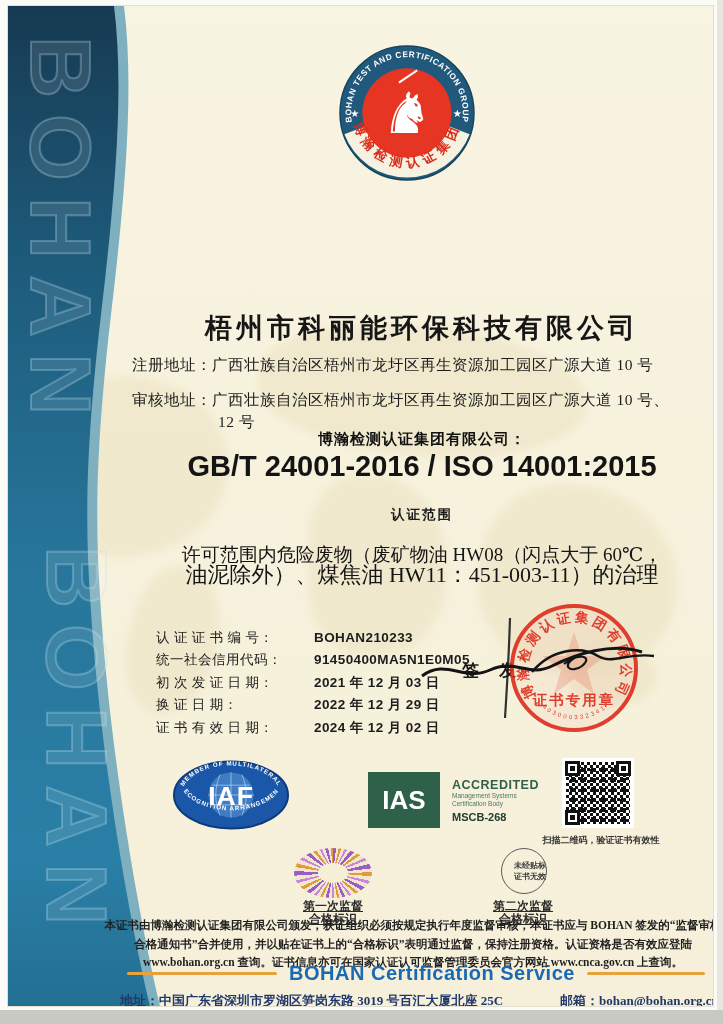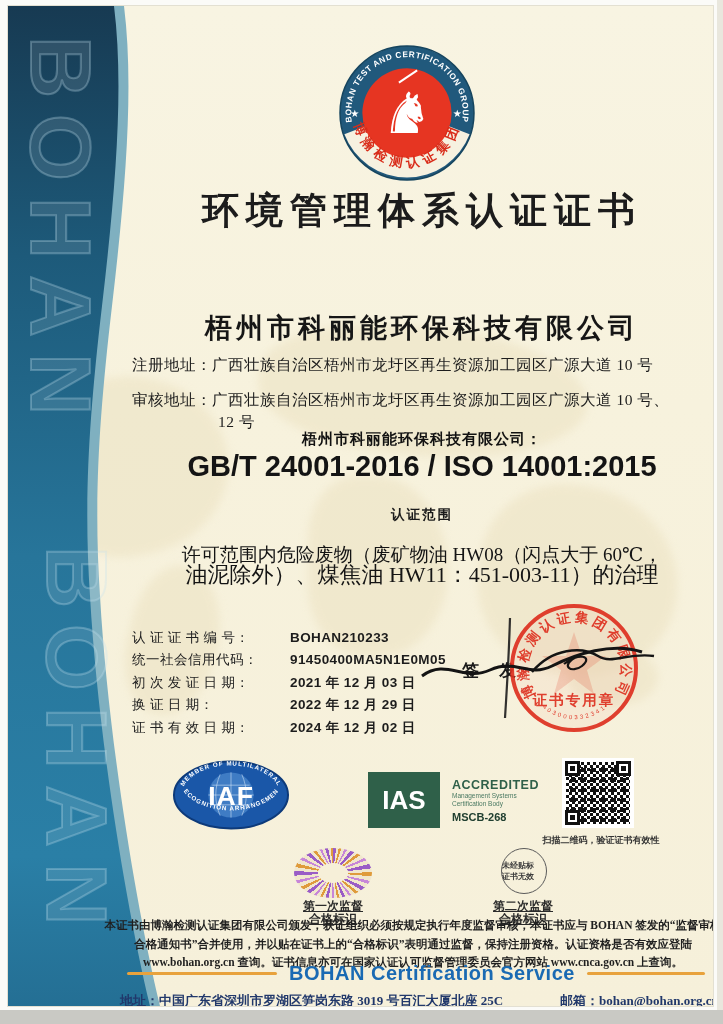--- a/index.html
+++ b/index.html
@@ -44,21 +44,21 @@
                color:#111; letter-spacing:1px; }
   .std-code { position:absolute; left:0; width:100%; top:444px; font-size:29px; font-weight:800;
               font-family:"Liberation Sans","DejaVu Sans",sans-serif; color:#141414; }
   .scope-label { position:absolute; left:0; width:100%; top:500px; font-size:13.5px; font-weight:700;
                  color:#1a1a1a; letter-spacing:2px; }
   .scope1 { position:absolute; left:0; width:100%; top:536px; font-size:19px; color:#141414; }
   .scope2 { position:absolute; left:0; width:100%; top:554px; font-size:22px; color:#141414; }
 
   .details { position:absolute; left:6px; top:623px; }
   .drow { display:flex; align-items:baseline; height:22.4px; }
-  .dlabel { display:inline-block; width:158px; font-size:13.5px; color:#222; letter-spacing:.5px; }
+  .dlabel { display:inline-block; width:158px; font-size:13.5px; color:#222; letter-spacing:.5px;margin-left:24px; }
   .dvalue { font-family:"Liberation Sans","DejaVu Sans",sans-serif; font-weight:700;
             font-size:13.5px; color:#1c1c1c; letter-spacing:.4px; }
 
   .sign-label { position:absolute; left:336px; top:653px; font-size:17px; letter-spacing:8px;
                 color:#1a1a1a; font-weight:700; }
   .seal { position:absolute; left:382px; top:596px; width:134px; height:134px; opacity:.92; }
   .signature { position:absolute; left:288px; top:606px; width:252px; height:112px; z-index:3; }
 
   .iaf { position:absolute; left:46px; top:754px; width:118px; height:70px; }
   .ias { position:absolute; left:242px; top:766px; display:flex; align-items:flex-start; }
@@ -86,21 +86,21 @@
   .holo { position:absolute; left:168px; top:842px; width:78px; height:50px; border-radius:50%;
       background:
         radial-gradient(ellipse at 50% 50%, #f6efd8 0 27%, rgba(246,239,216,0) 28%),
         repeating-conic-gradient(#9a5cc6 0deg 7deg, #f1e7cd 7deg 13deg, #df9b3c 13deg 19deg,
         #f1e7cd 19deg 26deg, #c786d8 26deg 31deg, #f1e7cd 31deg 38deg); }
   .mark-cap { position:absolute; width:110px; text-align:center; font-size:12px; font-weight:700;
               color:#2b2b2b; line-height:13px;text-decoration:underline; }
   .cap1 { left:152px; top:894px; }
   .cap2 { left:342px; top:894px; }
   .mark2 { position:absolute; left:375px; top:842px; width:46px; height:46px; border:1.5px solid #5a5a5a;
-           border-radius:50%; display:flex; flex-direction:column; align-items:flex-start;
+           border-radius:50%; display:flex; flex-direction:column; align-items:flex-end;
            justify-content:center; font-size:8px; color:#3c3c3c; line-height:11px; font-weight:700; }
 
   .footer-note { position:absolute; left:-28px; top:910px; width:630px; text-align:center;
                  font-size:11.5px; font-weight:700; color:#1f1f1f; line-height:18.5px; }
 
   .service-row { position:absolute; left:-20px; top:956px; width:620px; display:flex;
                  align-items:center; justify-content:center; gap:12px; }
   .service-rule { height:3px; background:#e8a23c; border-radius:2px; }
   .rule-l { width:150px; } .rule-r { width:118px; }
   .service-title { font:800 20px "Liberation Sans",sans-serif; color:#1a6ab3; letter-spacing:.5px; }
@@ -158,28 +158,27 @@
           <textPath href="#larcBot" startOffset="50%" text-anchor="middle">博瀚检测认证集团</textPath>
         </text>
         <text x="12" y="72" font-size="10" fill="#ffffff">★</text>
         <text x="113" y="72" font-size="10" fill="#ffffff">★</text>
         <g transform="translate(136,0) scale(-1,1)">
           <text x="68" y="88" font-size="56" fill="#ffffff" text-anchor="middle">♞</text>
         </g>
         <path d="M60,38 L78,26" stroke="#ffffff" stroke-width="2"></path>
       </svg>
 
-      <div class="title c">环境管理体系认证证书</div>
       <div class="company c">梧州市科丽能环保科技有限公司</div>
 
       <div class="addr addr-reg"><span>注册地址：</span><span>广西壮族自治区梧州市龙圩区再生资源加工园区广源大道 10 号</span></div>
       <div class="addr addr-audit"><span>审核地址：</span><span>广西壮族自治区梧州市龙圩区再生资源加工园区广源大道 10 号、</span></div>
       <div class="addr addr-cont">12 号</div>
 
-      <div class="std-intro c">梧州市科丽能环保科技有限公司：</div>
+      <div class="std-intro c">博瀚检测认证集团有限公司：</div>
       <div class="std-code c">GB/T 24001-2016 / ISO 14001:2015</div>
       <div class="scope-label c">认证范围</div>
       <div class="scope1 c">许可范围内危险废物（废矿物油 HW08（闪点大于 60℃，</div>
       <div class="scope2 c">油泥除外）、煤焦油 HW11：451-003-11）的治理</div>
 
       <div class="details">
         <div class="drow">
             <span class="dlabel">认 证 证 书 编 号：</span>
             <span class="dvalue">BOHAN210233</span>
           </div>

